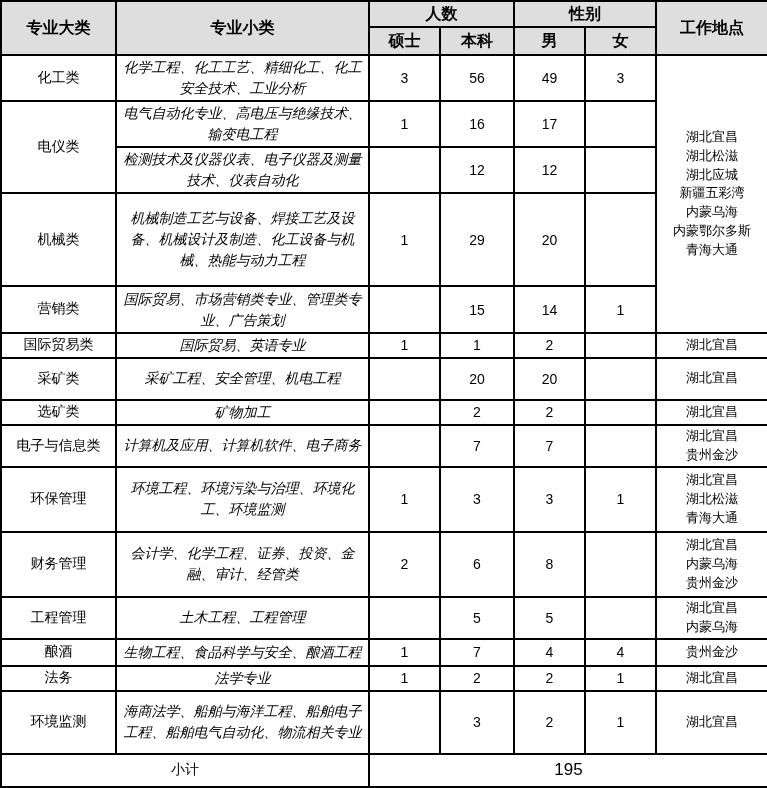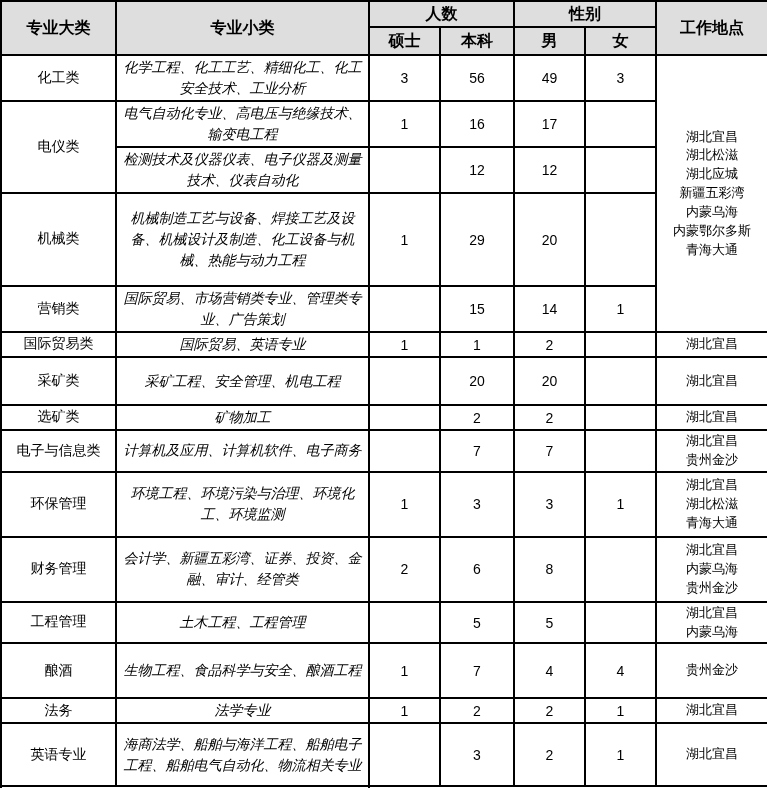--- a/index.html
+++ b/index.html
@@ -133,21 +133,21 @@
     </tr>
     <tr style="height:19px">
       <td class="major">国际贸易类</td>
       <td class="minor">国际贸易、英语专业</td>
       <td class="num">1</td>
       <td class="num">1</td>
       <td class="num">2</td>
       <td class="num"></td>
       <td class="loc">湖北宜昌</td>
     </tr>
-    <tr style="height:48px">
+    <tr style="height:42px">
       <td class="major">采矿类</td>
       <td class="minor">采矿工程、安全管理、机电工程</td>
       <td class="num"></td>
       <td class="num">20</td>
       <td class="num">20</td>
       <td class="num"></td>
       <td class="loc">湖北宜昌</td>
     </tr>
     <tr style="height:22px">
       <td class="major">选矿类</td>
@@ -174,59 +174,59 @@
       <td class="num">1</td>
       <td class="num">3</td>
       <td class="num">3</td>
       <td class="num">1</td>
       <td class="loc">湖北宜昌
 湖北松滋
 青海大通</td>
     </tr>
     <tr style="height:65px">
       <td class="major">财务管理</td>
-      <td class="minor">会计学、新疆五彩湾、证券、投资、金融、审计、经管类</td>
+      <td class="minor">会计学、化学工程、证券、投资、金融、审计、经管类</td>
       <td class="num">2</td>
       <td class="num">6</td>
       <td class="num">8</td>
       <td class="num"></td>
       <td class="loc">湖北宜昌
 内蒙乌海
 贵州金沙</td>
     </tr>
     <tr style="height:41px">
       <td class="major">工程管理</td>
       <td class="minor">土木工程、工程管理</td>
       <td class="num"></td>
       <td class="num">5</td>
       <td class="num">5</td>
       <td class="num"></td>
       <td class="loc">湖北宜昌
 内蒙乌海</td>
     </tr>
-    <tr style="height:55px">
+    <tr style="height:27px">
       <td class="major">酿酒</td>
       <td class="minor">生物工程、食品科学与安全、酿酒工程</td>
       <td class="num">1</td>
       <td class="num">7</td>
       <td class="num">4</td>
       <td class="num">4</td>
       <td class="loc">贵州金沙</td>
     </tr>
     <tr style="height:24px">
       <td class="major">法务</td>
       <td class="minor">法学专业</td>
       <td class="num">1</td>
       <td class="num">2</td>
       <td class="num">2</td>
       <td class="num">1</td>
       <td class="loc">湖北宜昌</td>
     </tr>
     <tr style="height:63px">
-      <td class="major">英语专业</td>
+      <td class="major">环境监测</td>
       <td class="minor">海商法学、船舶与海洋工程、船舶电子工程、船舶电气自动化、物流相关专业</td>
       <td class="num"></td>
       <td class="num">3</td>
       <td class="num">2</td>
       <td class="num">1</td>
       <td class="loc">湖北宜昌</td>
     </tr>
     <tr style="height:33px">
       <td class="subtotal-label" colspan="2">小计</td>
       <td class="total" colspan="5">195</td>

